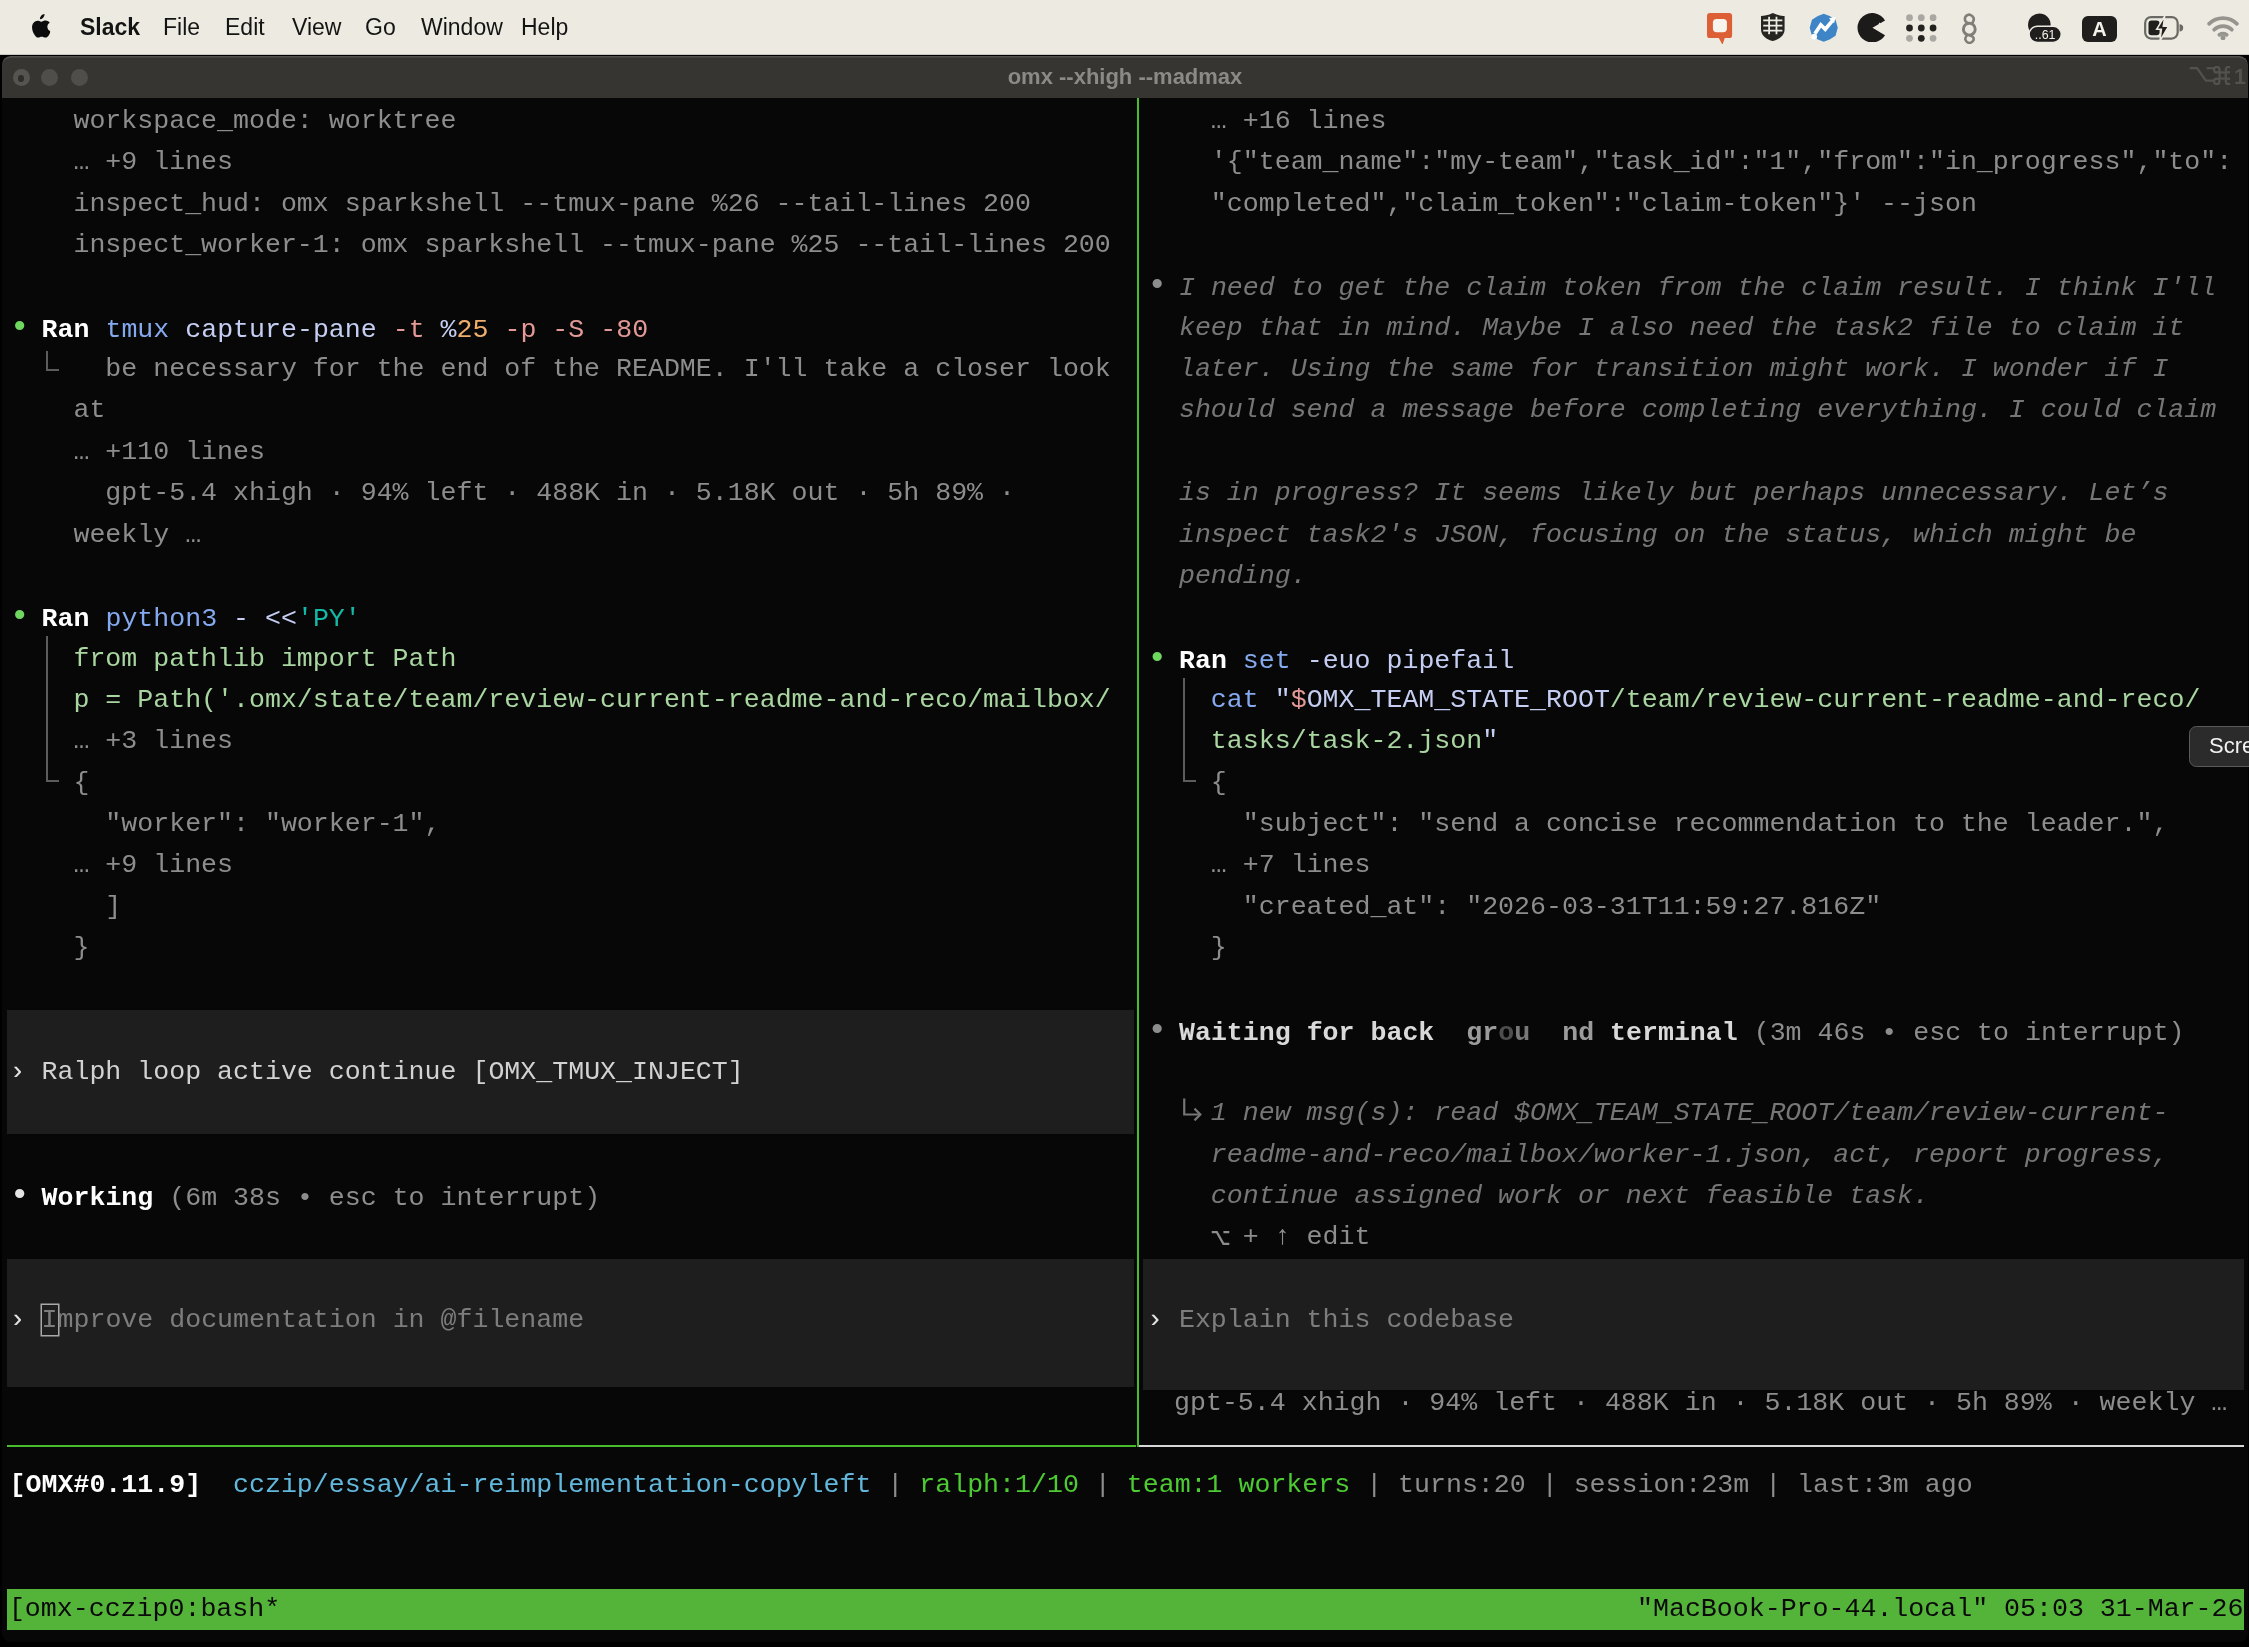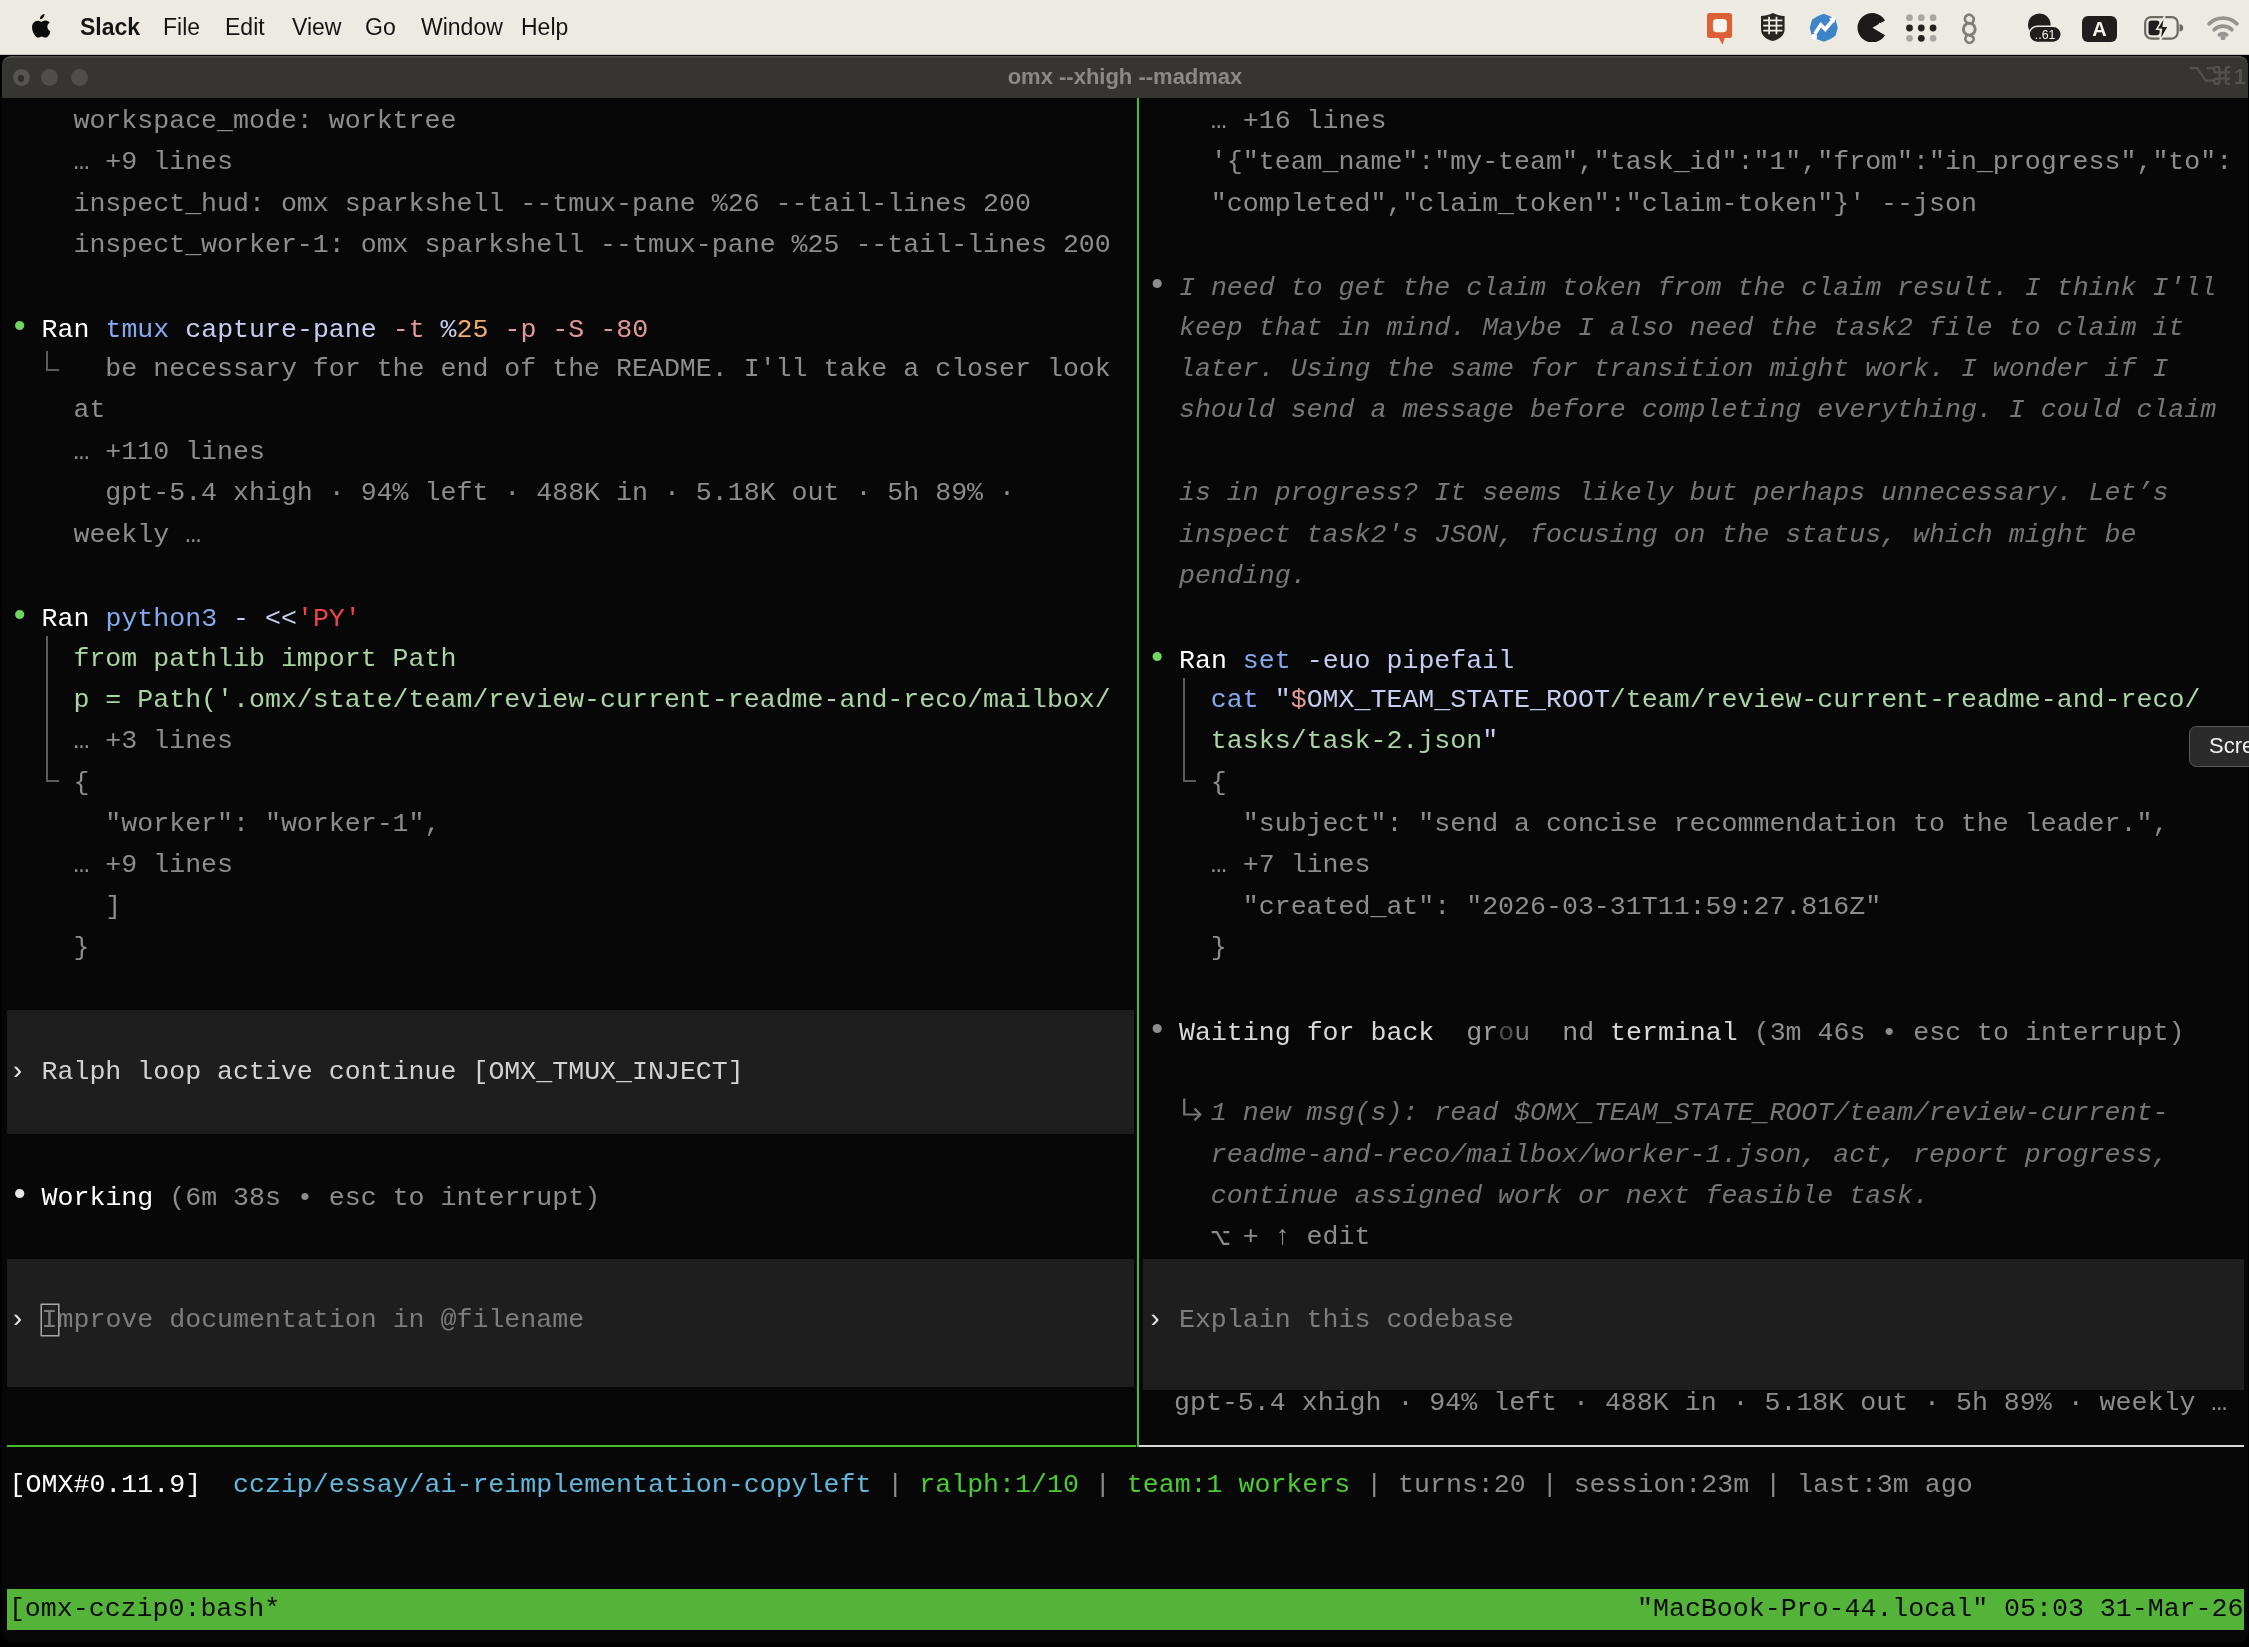--- a/index.html
+++ b/index.html
@@ -1,29 +1,29 @@
 <!DOCTYPE html>
 <html style="font-size:11.8px"><head><meta charset="utf-8">
 <style>
   html,body{margin:0;padding:0;background:#000;}
   #screen{position:relative;width:2250px;height:1648px;background:#000;overflow:hidden;
           font-family:"Liberation Mono",monospace;}
   .t{position:absolute;white-space:pre;font-size:26.6px;line-height:41px;height:41px;color:#8d8d8d;}
-  .t b{font-weight:normal;}
+  .t b{font-weight:bold;}
   .w{color:#ffffff;font-weight:bold;}
   .wt{color:#e4e4e4;}
   .lg{color:#d2d2d2;}
   .dg{color:#7d7d7d;}
   .bg{color:#6fd65f;}
   .gb{color:#8d8d8d;}
   .bl{color:#84a9ee;}
   .lv{color:#c5cef2;}
   .pk{color:#e39a97;}
   .or{color:#f0ae6d;}
-  .pu{color:#ef4444;}
+  .pu{color:#14b8a6;}
   .gn{color:#a8d5a0;}
   .cy{color:#62b8dc;}
   .sg{color:#4ccb32;}
   .it{font-style:italic;color:#767676;}
   .bu{display:inline-block;width:16px;font-size:34px;}
   .sh1{color:#d9d9d9;} .sh2{color:#9b9b9b;margin-left:32px;} .sh3{color:#4e4e4e;} .sh4{color:#787878;}
   .cur{box-shadow:0 0 0 1.5px #a9a9a9;}
   .mb{position:absolute;left:0;top:0;width:2250px;height:54px;background:#edebe1;
        border-bottom:0.7px solid #c9c7bd;}
   .mi{position:absolute;top:0;height:54px;line-height:54px;font-family:"Liberation Sans",sans-serif;

